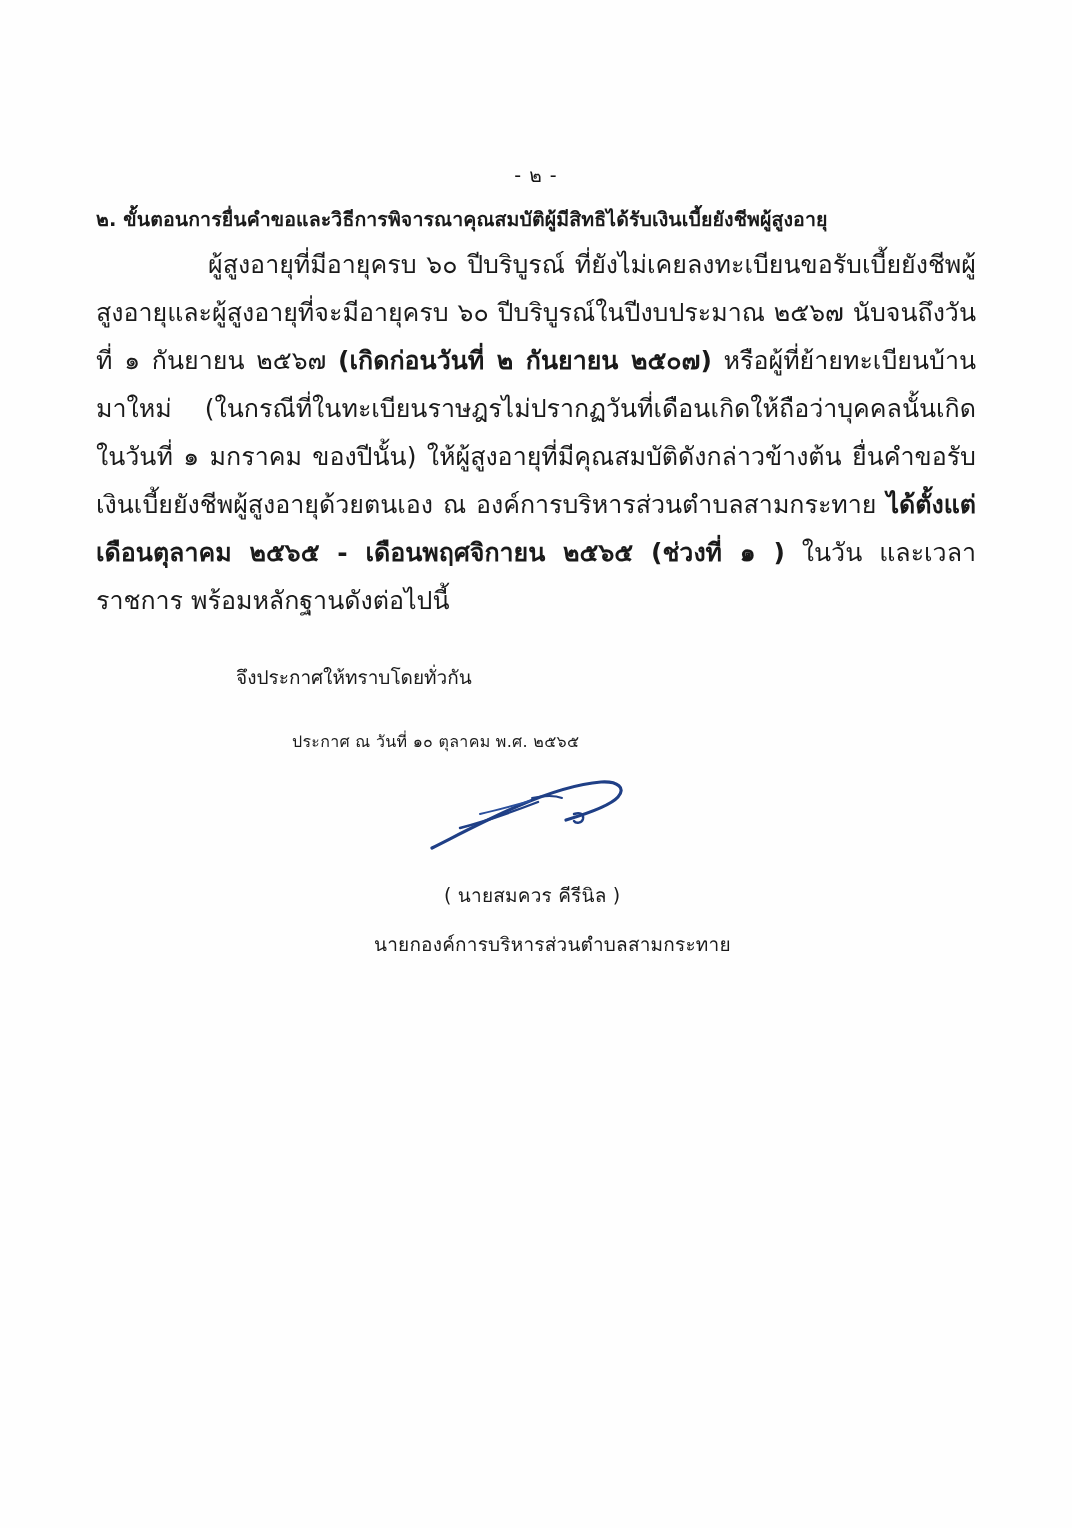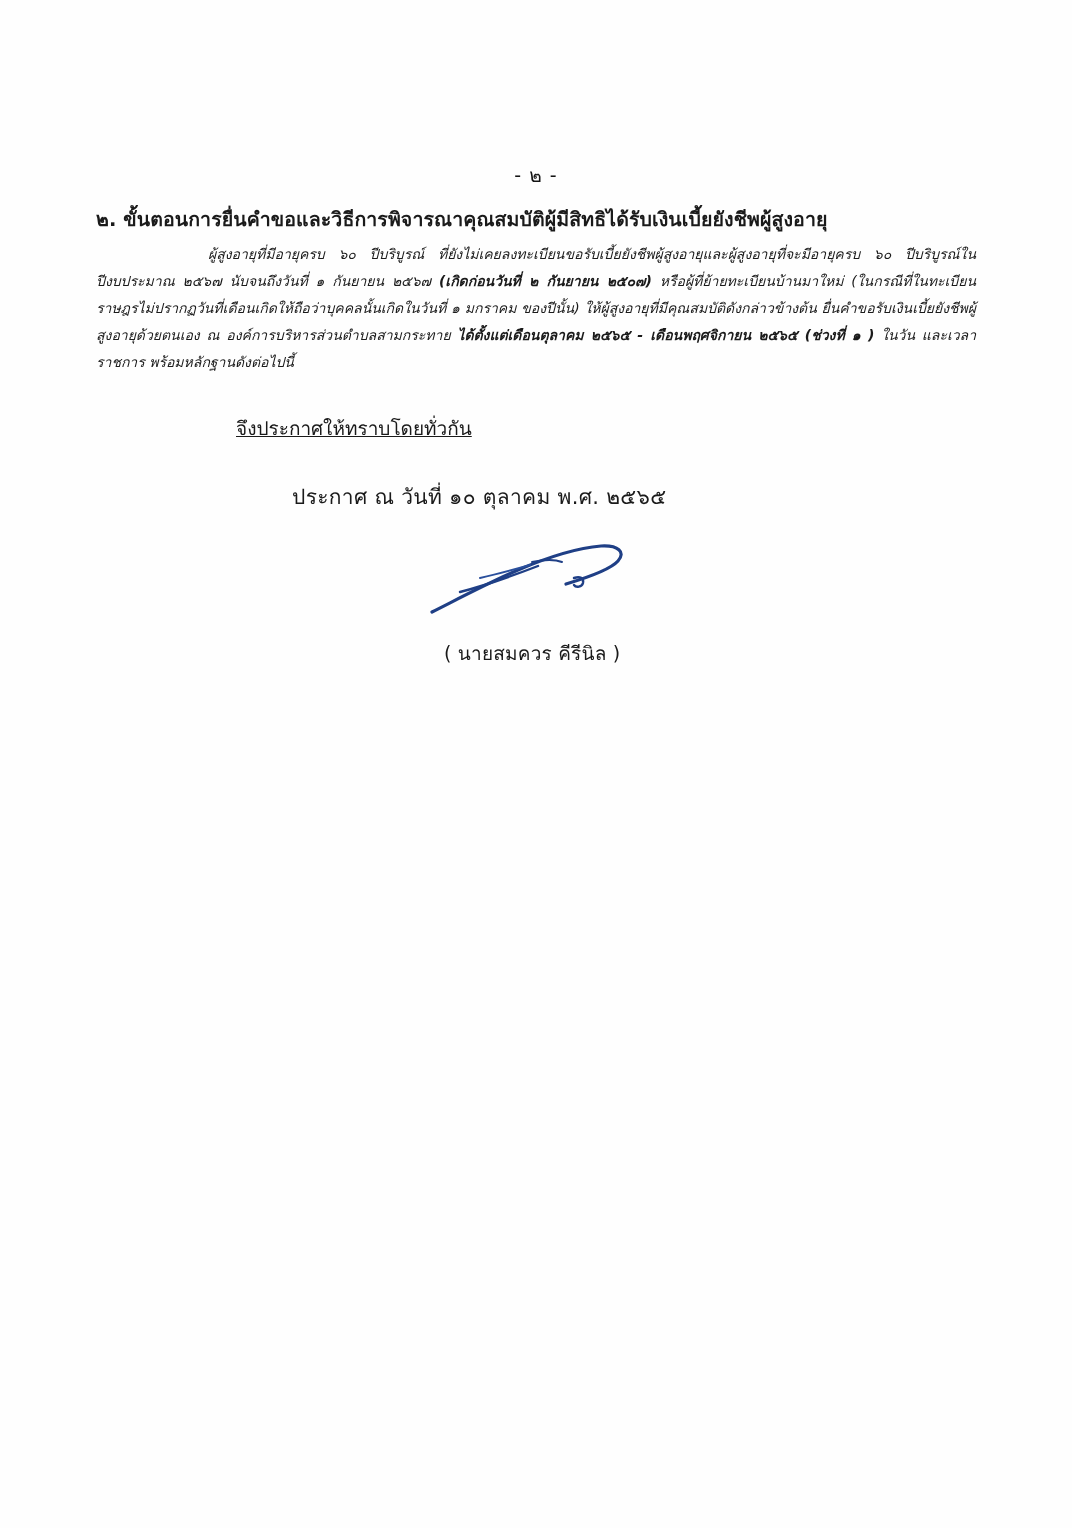--- a/index.html
+++ b/index.html
@@ -36,26 +36,25 @@
     width: 880px;
   }
   .heading {
     font-size: 19.5px;
     font-weight: bold;
     line-height: 1.55;
     margin: 0 0 6px 0;
     letter-spacing: 0.1px;
   }
   .body-para {
-    font-size: 14px;
+    font-size: 25px;
     line-height: 1.92;
     margin: 0;
     text-align: justify;
     text-justify: inter-word;
-    font-style: italic;
   }
   .body-para .ind {
     display: inline-block;
     width: 112px;
   }
   .bold {
     font-weight: bold;
   }
   .doc-list {
     margin: 26px 0 0 0;
@@ -68,40 +67,39 @@
     padding-left: 140px;
   }
   .para-block {
     margin-top: 24px;
   }
   .closing {
     margin-top: 34px;
     font-size: 19px;
     line-height: 1.9;
     padding-left: 140px;
-    text-decoration: underline;
   }
   .announce-date {
     margin-top: 34px;
-    font-size: 21px;
+    font-size: 16px;
     padding-left: 196px;
     letter-spacing: 0.3px;
   }
   .signature-area {
     position: relative;
     height: 96px;
     margin-top: 6px;
   }
   .signature-svg {
     position: absolute;
     left: 330px;
     top: 0;
   }
   .signer-name {
-    margin-top: 8px;
+    margin-top: 14px;
     font-size: 19px;
     text-align: left;
     padding-left: 348px;
     letter-spacing: 0.2px;
   }
   .signer-title {
     font-size: 19px;
     text-align: left;
     padding-left: 278px;
     margin-top: 4px;
@@ -131,15 +129,16 @@
       <svg class="signature-svg" width="260" height="96" viewBox="0 0 260 96">
         <path d="M6 78 C30 66, 60 50, 92 36 C120 24, 150 14, 175 12 C192 11, 200 18, 192 27 C184 36, 160 44, 140 50" fill="none" stroke="#1f3f86" stroke-width="3.2" stroke-linecap="round"></path>
         <path d="M34 58 C58 52, 86 42, 112 32" fill="none" stroke="#1f3f86" stroke-width="2.4" stroke-linecap="round"></path>
         <path d="M54 44 C72 40, 90 35, 104 31" fill="none" stroke="#2a4f9c" stroke-width="2" stroke-linecap="round"></path>
         <path d="M106 28 C116 26, 128 25, 136 28" fill="none" stroke="#1f3f86" stroke-width="2" stroke-linecap="round"></path>
         <path d="M148 44 C154 42, 158 44, 157 49 C156 53, 150 54, 148 51" fill="none" stroke="#1f3f86" stroke-width="2.4" stroke-linecap="round"></path>
       </svg>
     </div>
 
     <p class="signer-name">( นายสมควร  คีรีนิล )</p>
+    <p class="signer-title">นายกองค์การบริหารส่วนตำบลสามกระทาย</p>
 
   </div>
 </div>
 
 </body></html>

